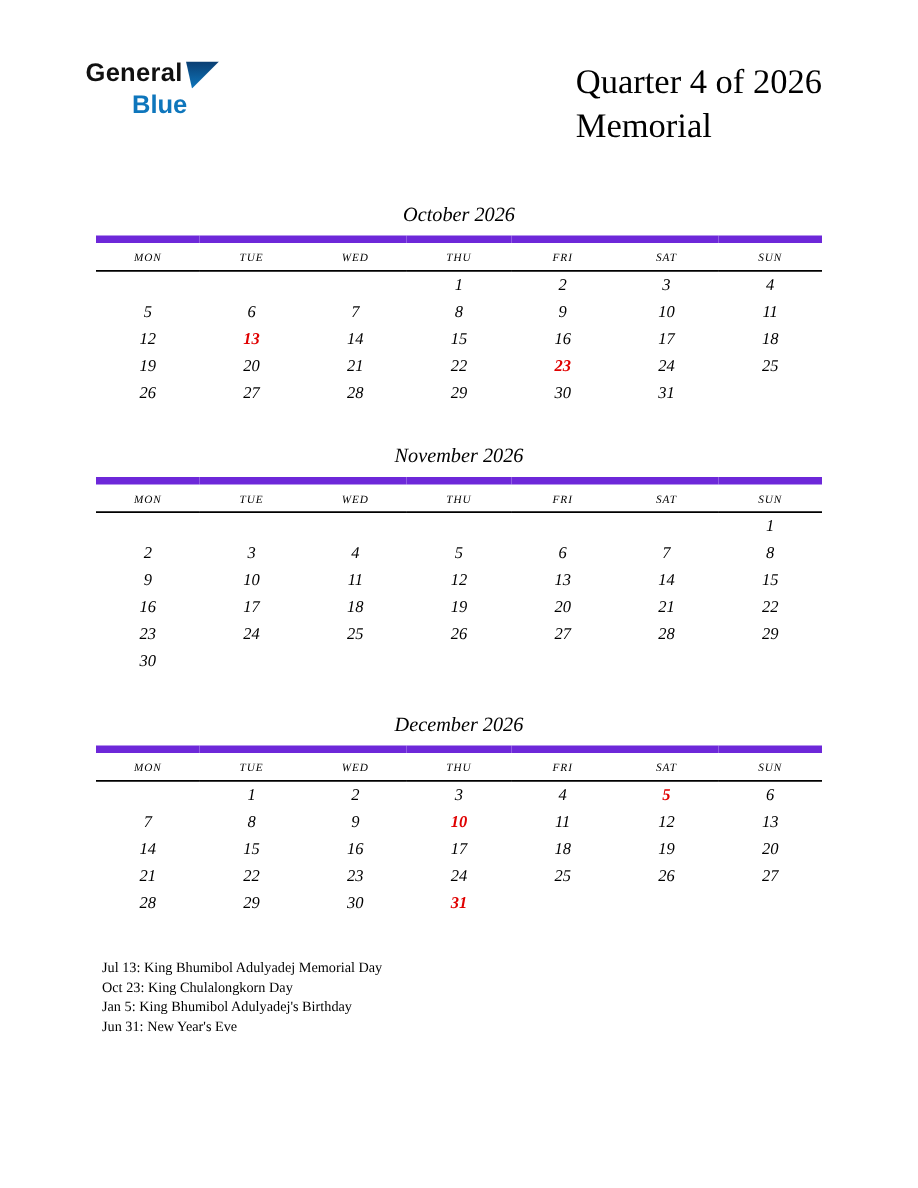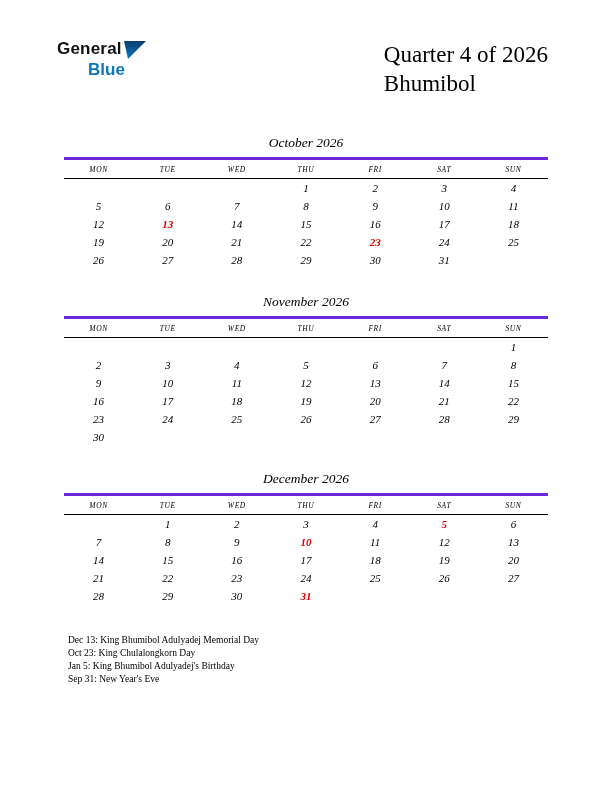--- a/index.html
+++ b/index.html
@@ -43,21 +43,21 @@
     text-align: center;
     font-size: 13.5px;
     margin-bottom: 6px;
   }
   table.cal {
     width: 100%;
     border-collapse: collapse;
     table-layout: fixed;
   }
   table.cal thead th {
-    border-top: 3px solid #6d28d9;
+    border-top: 5px solid #6d28d9;
     border-bottom: 1px solid #000;
     font-weight: normal;
     font-size: 7.5px;
     letter-spacing: 0.6px;
     padding: 5px 0 4px 0;
     text-align: center;
   }
   table.cal tbody td {
     text-align: center;
     font-size: 11px;
@@ -97,21 +97,21 @@
           </svg>
         </span>
       </div>
       <div class="logo-row2">
         <span class="logo-blue">Blue</span>
       </div>
     </div>
 
     <div class="doc-title">
       <div>Quarter 4 of 2026</div>
-      <div>Bhumibol</div>
+      <div>Memorial</div>
     </div>
   </div>
 
   <div class="calendars">
       <section class="month">
         <div class="month-title">October 2026</div>
         <table class="cal">
           <thead>
             <tr>
               <th>MON</th>
@@ -303,19 +303,19 @@
               <td></td>
               <td></td>
               <td></td>
             </tr>
           </tbody>
         </table>
       </section>
     </div>
 
   <div class="holiday-list">
-      <div class="holiday-note">Dec 13: King Bhumibol Adulyadej Memorial Day</div>
+      <div class="holiday-note">Jul 13: King Bhumibol Adulyadej Memorial Day</div>
       <div class="holiday-note">Oct 23: King Chulalongkorn Day</div>
       <div class="holiday-note">Jan 5: King Bhumibol Adulyadej's Birthday</div>
-      <div class="holiday-note">Sep 31: New Year's Eve</div>
+      <div class="holiday-note">Jun 31: New Year's Eve</div>
     </div>
 
 </div>
 
 </body></html>

